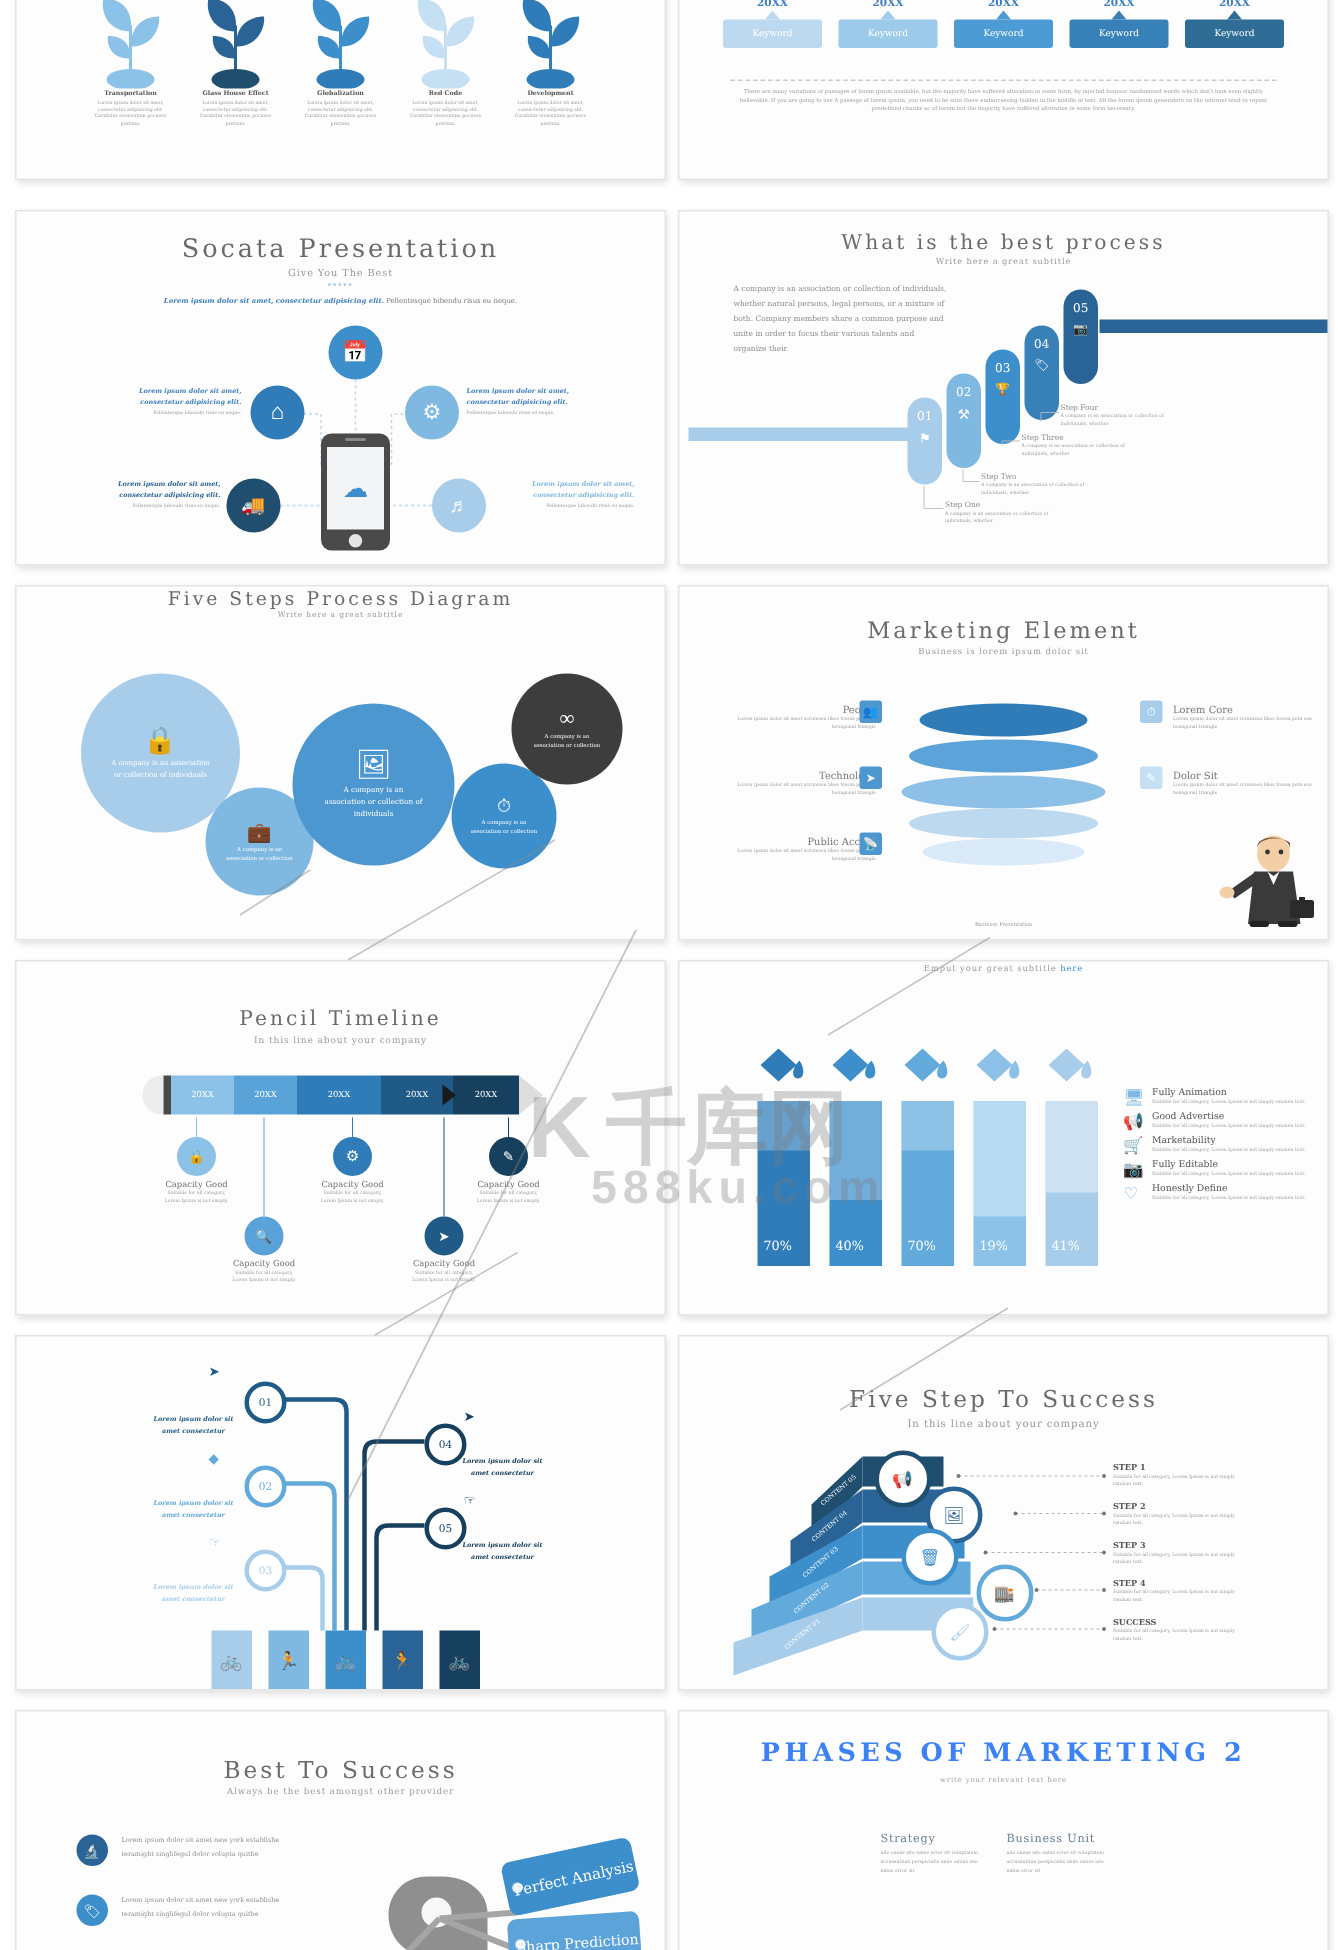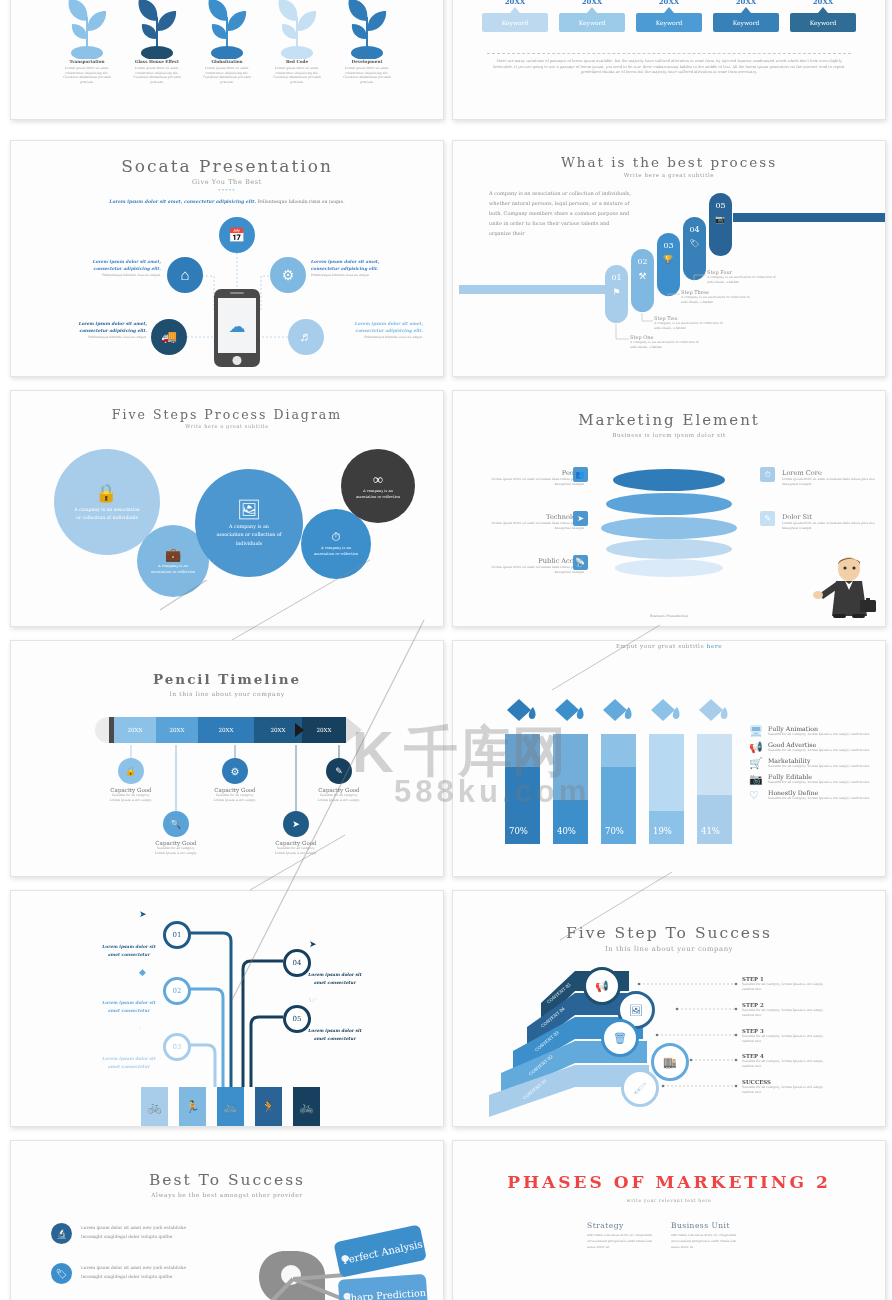--- a/index.html
+++ b/index.html
@@ -234,21 +234,21 @@
       <div style="font-size:5px;color:#8d8d8d;font-family:'DejaVu Serif',serif;">Step Three</div>
       <div class="tiny">A company is an association or collection of individuals, whether</div>
     </div>
     <div style="position:absolute;left:254px;top:128px;width:80px;">
       <div style="font-size:5px;color:#8d8d8d;font-family:'DejaVu Serif',serif;">Step Four</div>
       <div class="tiny">A company is an association or collection of individuals, whether</div>
     </div>
   </div>
 
   <div class="slide" style="left:10px;top:390px;width:432px;height:235px;">
-    <div class="s-title" style="font-size:12.5px;margin-top:16px;">Five Steps Process Diagram</div>
+    <div class="s-title" style="font-size:12.5px;margin-top:0;">Five Steps Process Diagram</div>
     <div class="s-sub" style="font-size:5px;margin-top:1px;">Write here a great subtitle</div>
 
     <div class="gear" style="left:43px;top:58px;width:106px;height:106px;background:#a8cdeb;">
       <div style="font-size:18px;margin-bottom:2px;">🔒</div>
       <div style="font-size:4.6px;line-height:1.7;width:66px;font-family:'DejaVu Serif',serif;">A company is an association or collection of individuals</div>
     </div>
     <div class="gear" style="left:126px;top:134px;width:72px;height:72px;background:#7fb8e0;">
       <div style="font-size:13px;margin-bottom:1px;">💼</div>
       <div style="font-size:3.6px;line-height:1.6;width:48px;font-family:'DejaVu Serif',serif;">A company is an association or collection</div>
     </div>
@@ -320,21 +320,21 @@
         <rect x="55" y="46" width="16" height="12" rx="1.5" fill="#2b2b2b"></rect>
         <rect x="61" y="44" width="4" height="3" fill="#2b2b2b"></rect>
         <rect x="28" y="60" width="13" height="4" rx="2" fill="#222"></rect>
         <rect x="47" y="60" width="13" height="4" rx="2" fill="#222"></rect>
       </svg>
     </div>
     <div style="position:absolute;left:0;bottom:8px;width:100%;text-align:center;font-size:3.4px;color:#9c9c9c;font-family:'DejaVu Serif',serif;">Business Presentation</div>
   </div>
 
   <div class="slide" style="left:10px;top:640px;width:432px;height:235px;">
-    <div class="s-title" style="font-size:13.5px;margin-top:30px;font-weight:bold;">Pencil Timeline</div>
+    <div class="s-title" style="font-size:13.5px;margin-top:30px;">Pencil Timeline</div>
     <div class="s-sub" style="font-size:6px;margin-top:3px;">In this line about your company</div>
 
     <div style="position:absolute;left:84px;top:76px;height:26px;display:flex;align-items:stretch;">
       <div style="width:14px;background:#ececec;border-radius:13px 0 0 13px;"></div>
       <div style="width:5px;background:#4a4a4a;"></div>
       <div style="width:42px;background:#8cc2e8;color:#fff;font-size:5.6px;display:flex;align-items:center;justify-content:center;font-family:'DejaVu Serif',serif;">
           <span>20XX</span>
         </div>
       <div style="width:42px;background:#59a3d9;color:#fff;font-size:5.6px;display:flex;align-items:center;justify-content:center;font-family:'DejaVu Serif',serif;">
           <span>20XX</span>
@@ -640,21 +640,21 @@
         <text x="160" y="122" font-size="9.5" fill="#fff" font-family="DejaVu Serif" text-anchor="middle">Decisive Ans</text>
       </g>
       <g transform="rotate(20 26 112)">
         <rect x="-4" y="96" width="54" height="34" rx="6" fill="#2a6496"></rect>
         <text x="24" y="118" font-size="9" fill="#fff" font-family="DejaVu Serif" text-anchor="middle">ip</text>
       </g>
     </svg>
   </div>
 
   <div class="slide" style="left:452px;top:1140px;width:432px;height:235px;">
-    <div class="s-title" style="font-size:17px;margin-top:31px;color:#ef4444;font-weight:bold;letter-spacing:3px;">PHASES OF MARKETING 2</div>
+    <div class="s-title" style="font-size:17px;margin-top:18px;color:#3b82f6;font-weight:bold;letter-spacing:3px;">PHASES OF MARKETING 2</div>
     <div class="s-sub" style="font-size:4.6px;margin-top:6px;">write your relevant text here</div>
 
     <div style="position:absolute;left:134px;top:80px;width:74px;">
       <div style="font-size:7.5px;color:#6a7f92;font-family:'DejaVu Serif',serif;letter-spacing:.5px;">Strategy</div>
       <div class="tiny" style="margin-top:3px;line-height:1.9;">nde omnis iste natus error sit voluptatem accusantium perspiciatis unde omnis iste natus error sit</div>
     </div>
     <div style="position:absolute;left:218px;top:80px;width:74px;">
       <div style="font-size:7.5px;color:#6a7f92;font-family:'DejaVu Serif',serif;letter-spacing:.5px;">Business Unit</div>
       <div class="tiny" style="margin-top:3px;line-height:1.9;">nde omnis iste natus error sit voluptatem accusantium perspiciatis unde omnis iste natus error sit</div>
     </div>

